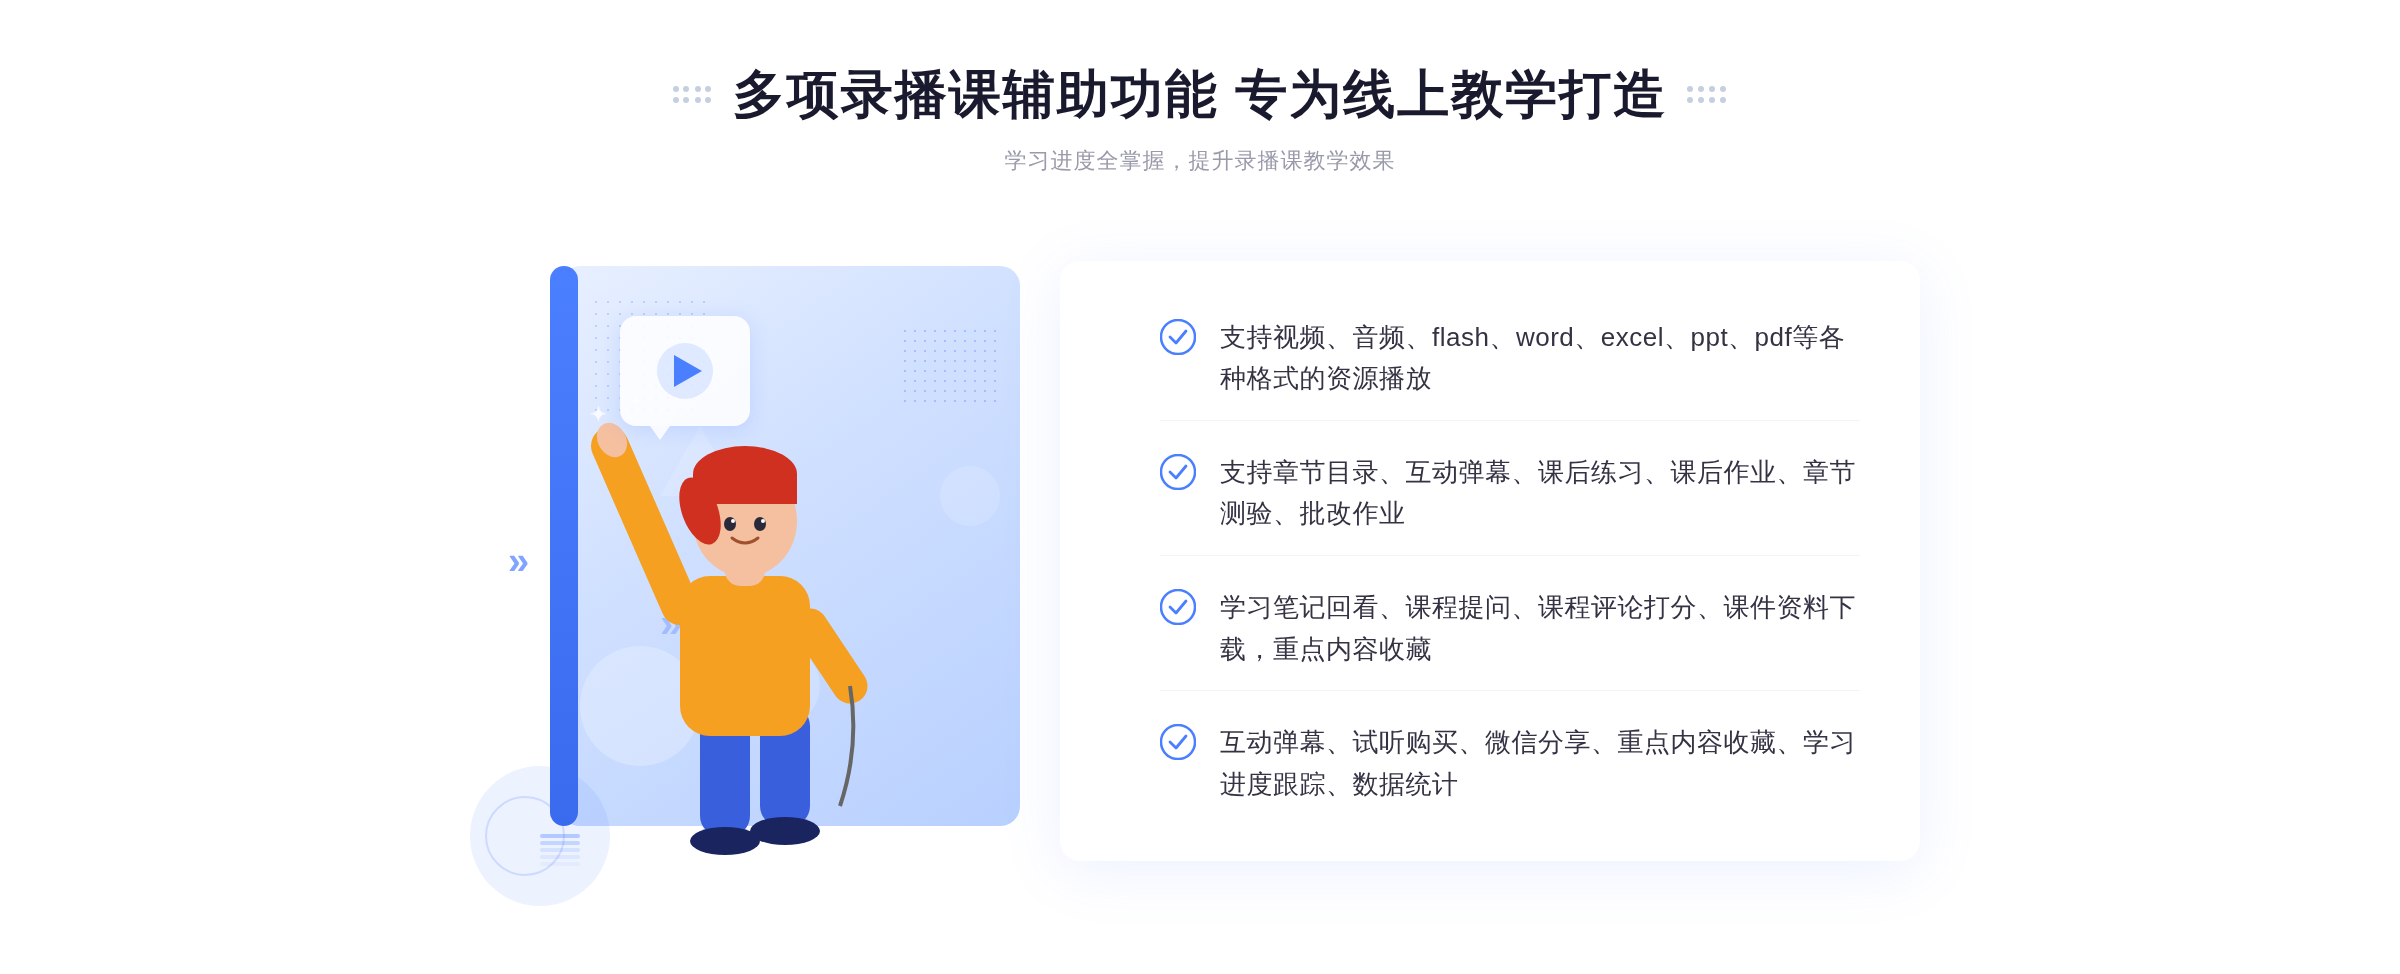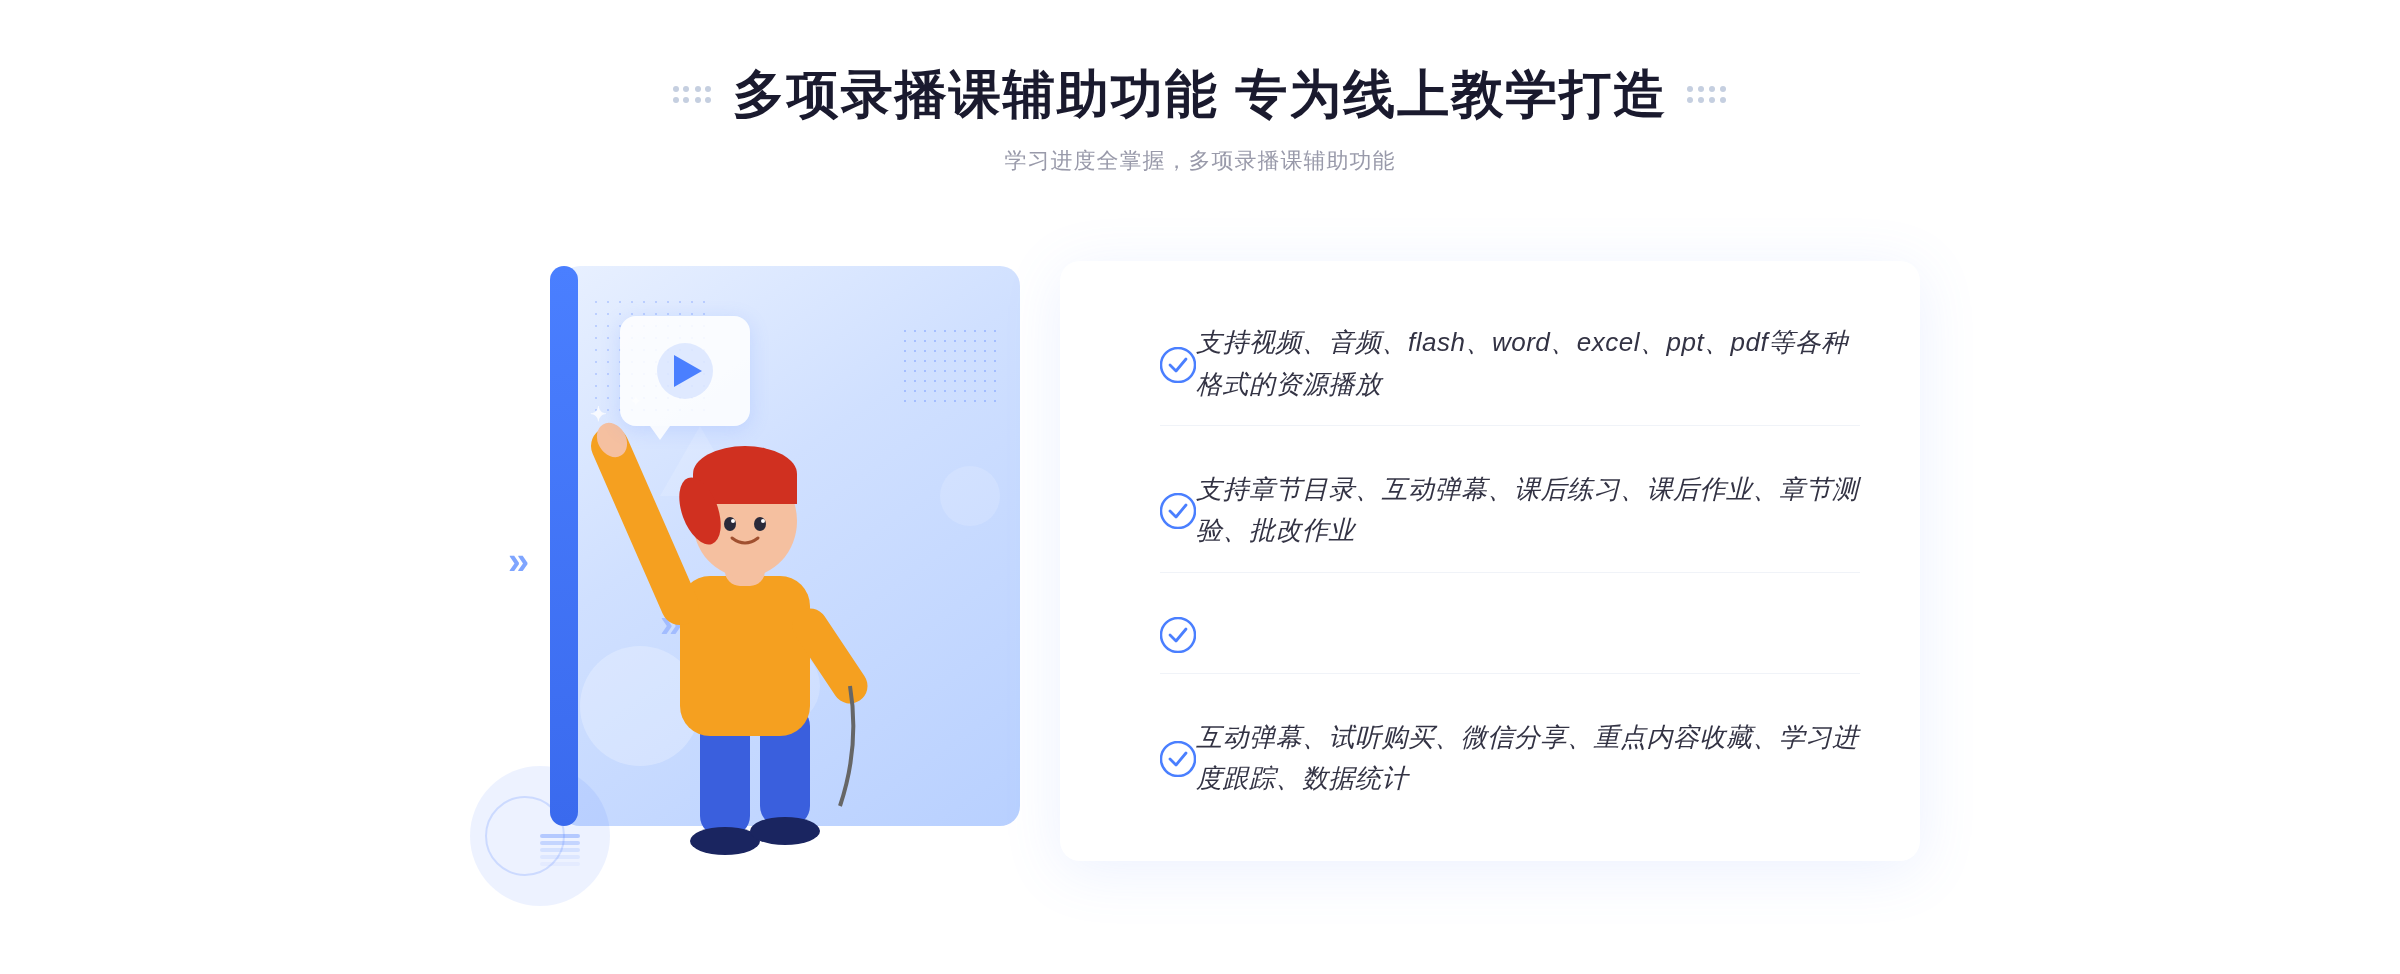--- a/index.html
+++ b/index.html
@@ -162,24 +162,24 @@
       border-radius: 20px;
       box-shadow: 0 10px 60px rgba(100, 140, 255, 0.12);
       padding: 30px 60px 30px 100px;
       display: flex;
       flex-direction: column;
       justify-content: space-around;
     }
 
     .feature-item {
       display: flex;
-      align-items: center;
+      align-items: flex-start;
+      gap: 24px;
       padding: 20px 0;
       border-bottom: 1px solid #f0f3f8;
-      font-style: italic;
     }
 
     .feature-item:last-child {
       border-bottom: none;
     }
 
     .check-icon {
       width: 36px;
       height: 36px;
       flex-shrink: 0;
@@ -242,21 +242,21 @@
         </div>
         <div class="dot-pair">
           <span></span>
             <span></span>
           <span></span>
             <span></span>
         </div>
       </div>
     </div>
 
-    <p class="subtitle">学习进度全掌握，多项录播课辅助功能</p>
+    <p class="subtitle">学习进度全掌握，提升录播课教学效果</p>
   </div>
 
   <div class="content-area">
 
     <div class="illustration-wrapper">
 
       <div class="illustration-bg">
 
         <div style="position:absolute; top:30px; left:30px; width:120px; height:120px; background-image: radial-gradient(circle, rgba(100,140,255,0.3) 1.5px, transparent 1.5px); background-size: 12px 12px;"></div>
 
@@ -357,20 +357,21 @@
           <span class="feature-text">支持章节目录、互动弹幕、课后练习、课后作业、章节测验、批改作业</span>
         </div>
 
         <div class="feature-item">
           <div class="check-icon">
             <svg viewBox="0 0 36 36" xmlns="http://www.w3.org/2000/svg">
               <circle cx="18" cy="18" r="17" fill="none" stroke="#4a7fff" stroke-width="2.5"></circle>
               <path d="M10 18 L16 24 L26 12" stroke="#4a7fff" stroke-width="2.8" fill="none" stroke-linecap="round" stroke-linejoin="round"></path>
             </svg>
           </div>
+          <span class="feature-text">学习笔记回看、课程提问、课程评论打分、课件资料下载，重点内容收藏</span>
         </div>
 
         <div class="feature-item">
           <div class="check-icon">
             <svg viewBox="0 0 36 36" xmlns="http://www.w3.org/2000/svg">
               <circle cx="18" cy="18" r="17" fill="none" stroke="#4a7fff" stroke-width="2.5"></circle>
               <path d="M10 18 L16 24 L26 12" stroke="#4a7fff" stroke-width="2.8" fill="none" stroke-linecap="round" stroke-linejoin="round"></path>
             </svg>
           </div>
           <span class="feature-text">互动弹幕、试听购买、微信分享、重点内容收藏、学习进度跟踪、数据统计</span>

